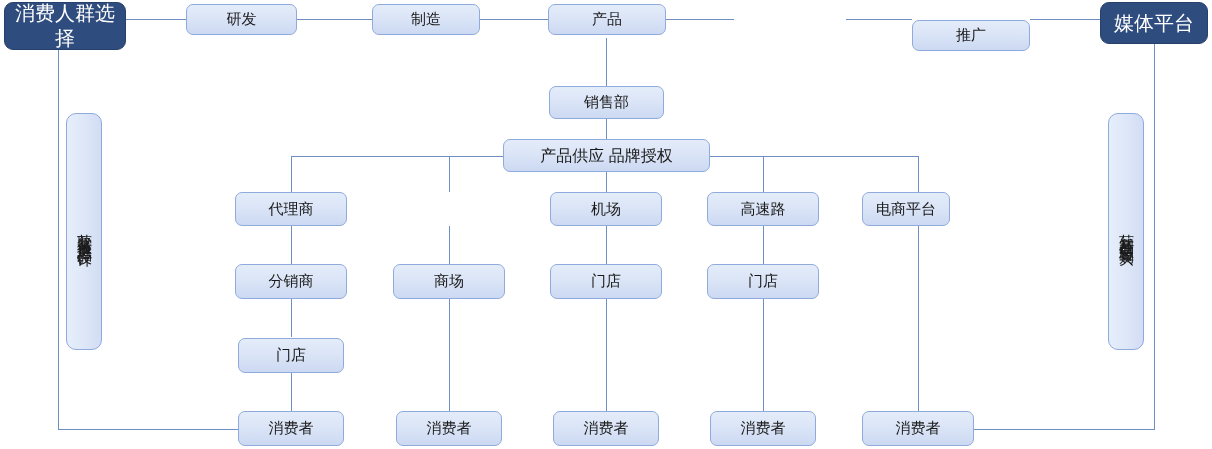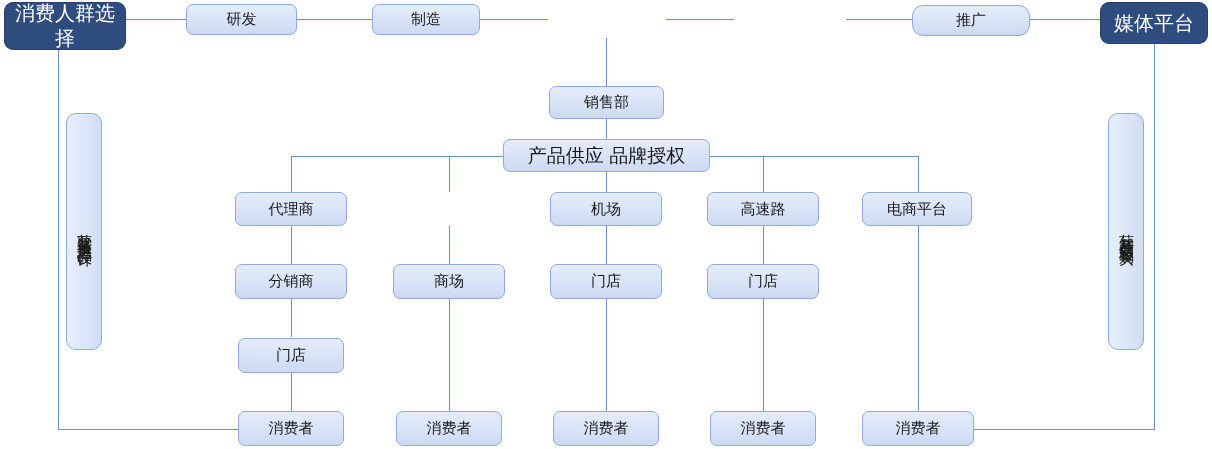--- a/index.html
+++ b/index.html
@@ -51,21 +51,21 @@
   }
   .node.vertical {
     writing-mode: vertical-rl;
     text-orientation: upright;
     letter-spacing: 2px;
     font-size: 15px;
     background: linear-gradient(to right, #e6eefb 0%, #dfe8f8 45%, #d2ddf4 100%);
     border-radius: 10px;
     padding: 6px 0;
   }
-  .node.wide-label { font-size: 19px; justify-content: center; }
+  .node.wide-label { font-size: 16px; justify-content: center; }
 </style>
 </head>
 <body>
 
 <div id="canvas">
 
   <div class="line h" style="left:126px; top:19px; width:60px;"></div>
   <div class="line h" style="left:297px; top:19px; width:75px;"></div>
   <div class="line h" style="left:480px; top:19px; width:68px;"></div>
   <div class="line h" style="left:666px; top:19px; width:68px;"></div>
@@ -110,23 +110,26 @@
   </div>
 
   <div class="node" style="left:186px; top:4px; width:111px; height:31px;">
     <span>研发</span>
   </div>
 
   <div class="node" style="left:372px; top:4px; width:108px; height:31px;">
     <span>制造</span>
   </div>
 
+  <div class="node" style="left:548px; top:4px; width:118px; height:31px;">
+    <span>产品</span>
+  </div>
 
 
-  <div class="node" style="left:912px; top:5px; width:118px; height:31px;border-radius:11px;">
+  <div class="node" style="left:912px; top:20px; width:118px; height:31px;">
     <span>推广</span>
   </div>
 
   <div class="node dark" style="left:1100px; top:2px; width:108px; height:42px;">
     <span>媒体平台</span>
   </div>
 
   <div class="node vertical" style="left:66px; top:113px; width:36px; height:237px;">
     <span>获取需求信息产品设计</span>
   </div>
@@ -176,20 +179,20 @@
   <div class="node" style="left:707px; top:192px; width:112px; height:34px;">
     <span>高速路</span>
   </div>
   <div class="node" style="left:707px; top:264px; width:112px; height:35px;">
     <span>门店</span>
   </div>
   <div class="node" style="left:710px; top:411px; width:106px; height:35px;">
     <span>消费者</span>
   </div>
 
-  <div class="node" style="left:862px; top:192px; width:110px; height:34px;align-items:center;">
+  <div class="node" style="left:862px; top:192px; width:88px; height:34px;align-items:center;">
     <span>电商平台</span>
   </div>
   <div class="node" style="left:862px; top:411px; width:112px; height:35px;">
     <span>消费者</span>
   </div>
 
 </div>
 
 </body></html>

